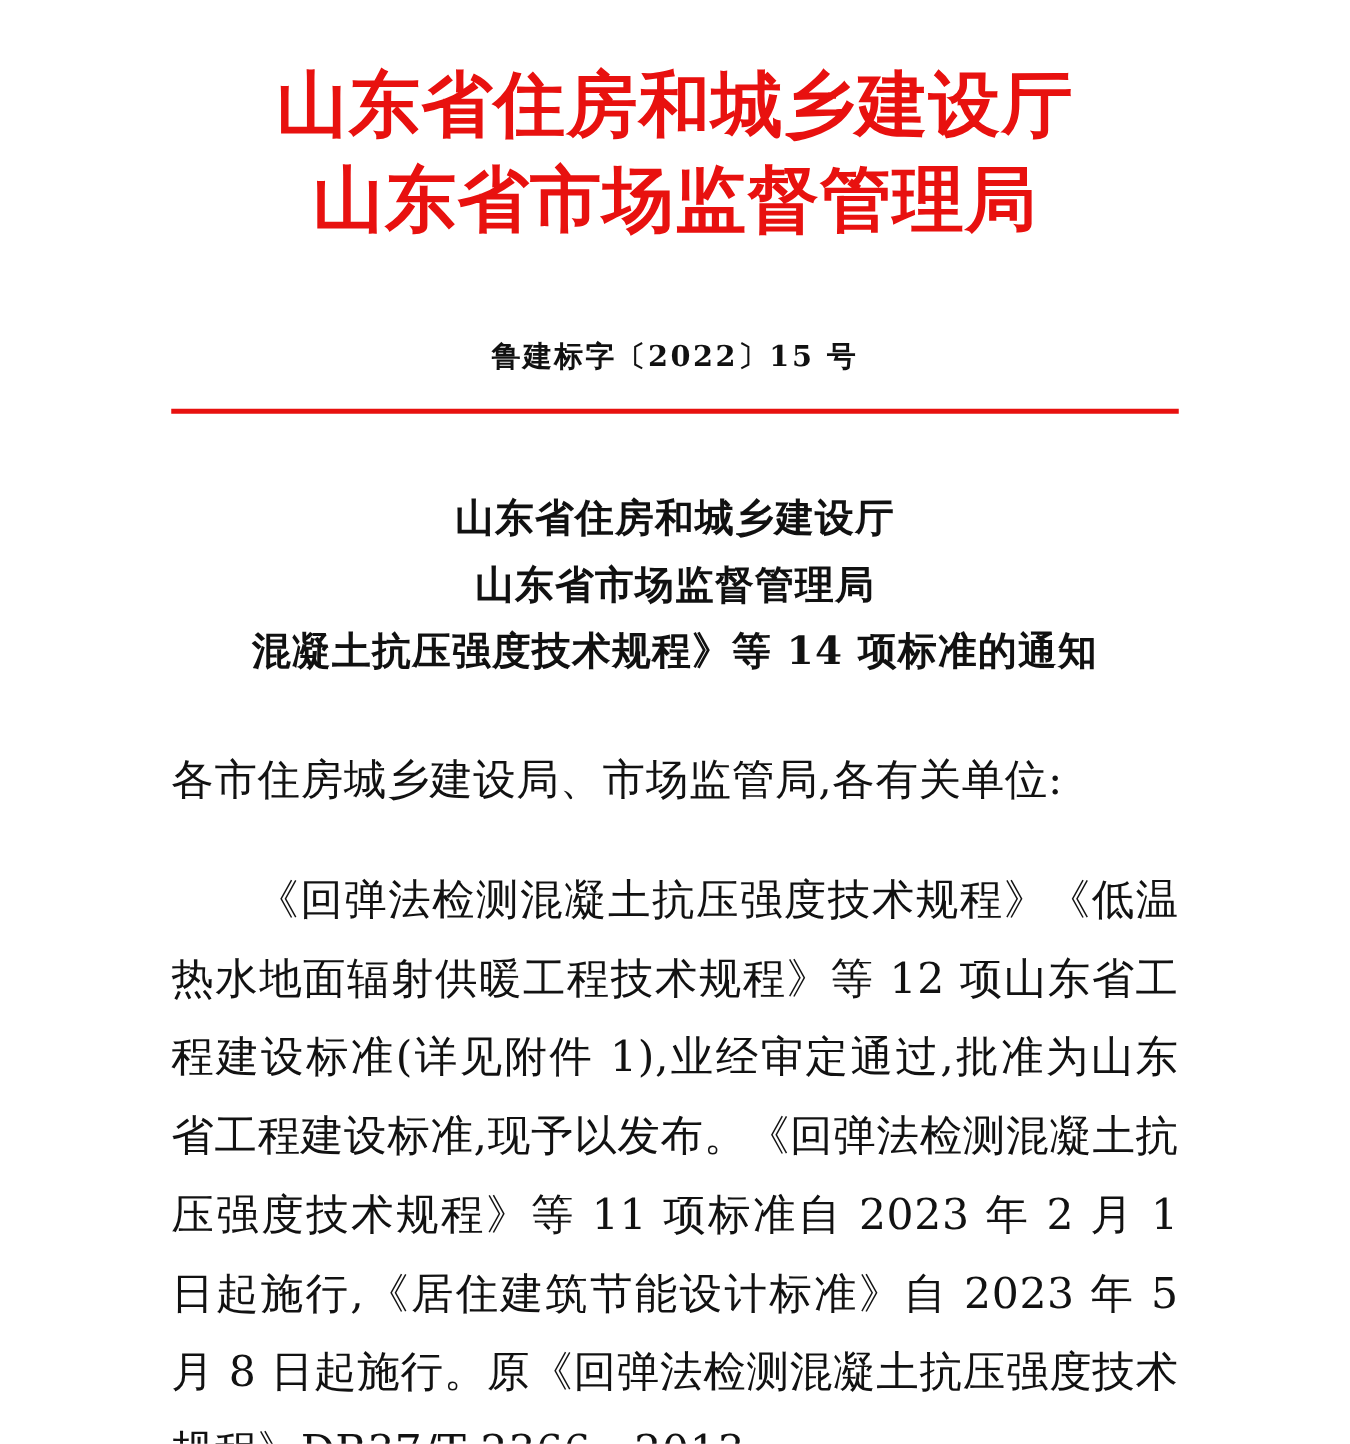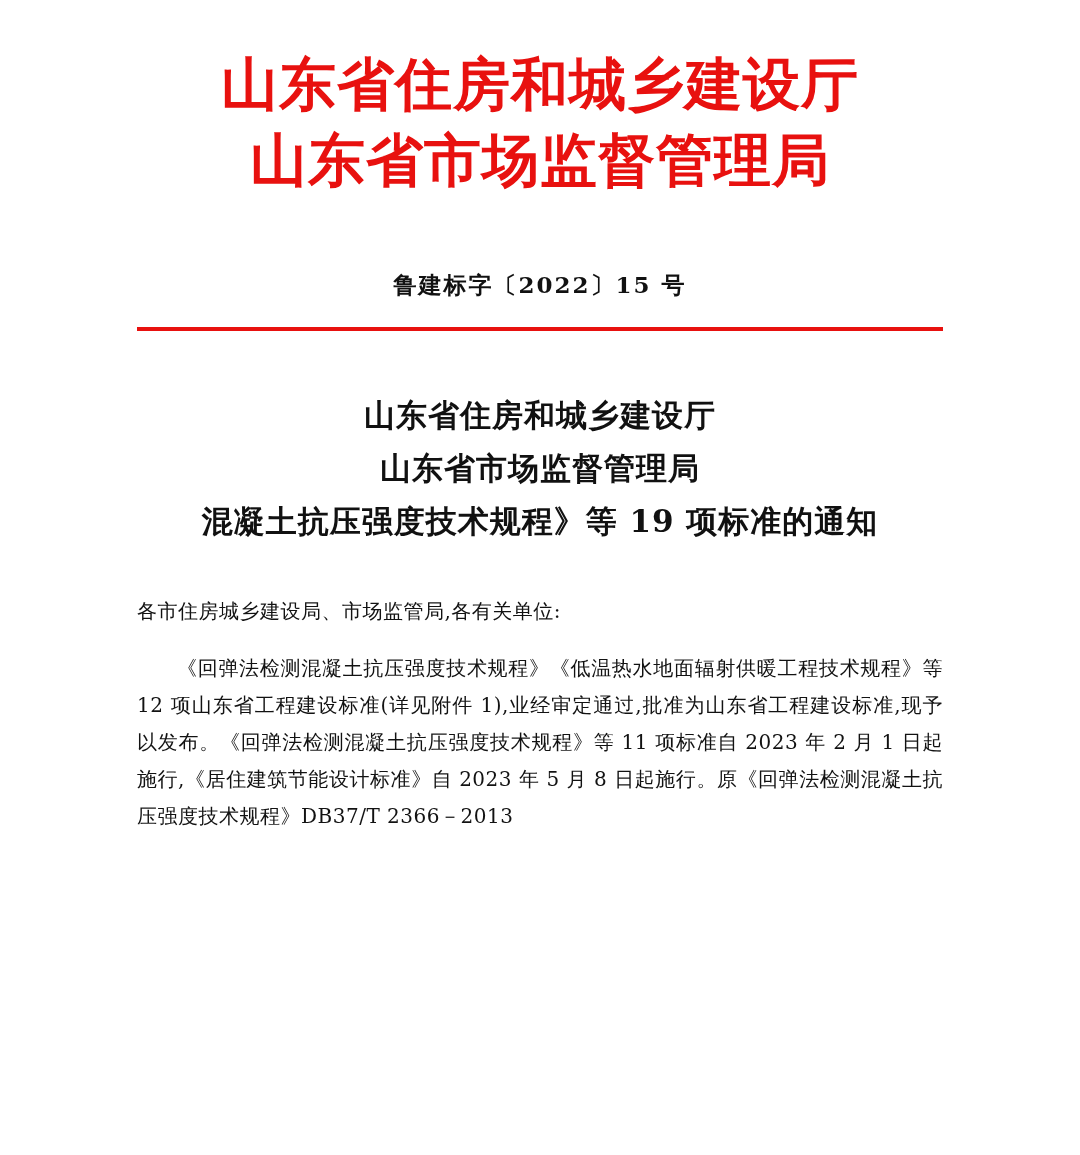--- a/index.html
+++ b/index.html
@@ -75,21 +75,21 @@
     white-space: nowrap;
   }
 
   
   .body-block {
     margin: 44px auto 0 auto;
     width: 806px;
   }
   .body-p {
     font-family: "DejaVu Serif", "Liberation Serif", serif;
-    font-size: 20px;
+    font-size: 34px;
     line-height: 1.85;
     color: #121212;
     letter-spacing: 0.5px;
     text-align: justify;
   }
   .salutation {
     text-indent: 0;
   }
   .indent {
     text-indent: 2em;
@@ -108,21 +108,21 @@
 
   <div class="docnum-wrap">
     <span class="docnum">鲁建标字〔2022〕15 号</span>
   </div>
 
   <div class="red-rule"></div>
 
   <div class="title-block">
     <div class="title-line">山东省住房和城乡建设厅</div>
     <div class="title-line">山东省市场监督管理局</div>
-    <div class="title-line">混凝土抗压强度技术规程》等 19 项标准的通知</div>
+    <div class="title-line">混凝土抗压强度技术规程》等 14 项标准的通知</div>
   </div>
 
   <div class="body-block">
     <p class="body-p salutation">各市住房城乡建设局、市场监管局,各有关单位:</p>
     <p class="body-p indent">《回弹法检测混凝土抗压强度技术规程》《低温热水地面辐射供暖工程技术规程》等 12 项山东省工程建设标准(详见附件 1),业经审定通过,批准为山东省工程建设标准,现予以发布。《回弹法检测混凝土抗压强度技术规程》等 11 项标准自 2023 年 2 月 1 日起施行,《居住建筑节能设计标准》自 2023 年 5 月 8 日起施行。原《回弹法检测混凝土抗压强度技术规程》DB37/T 2366－2013</p>
   </div>
 
 </div>
 
 </body></html>

